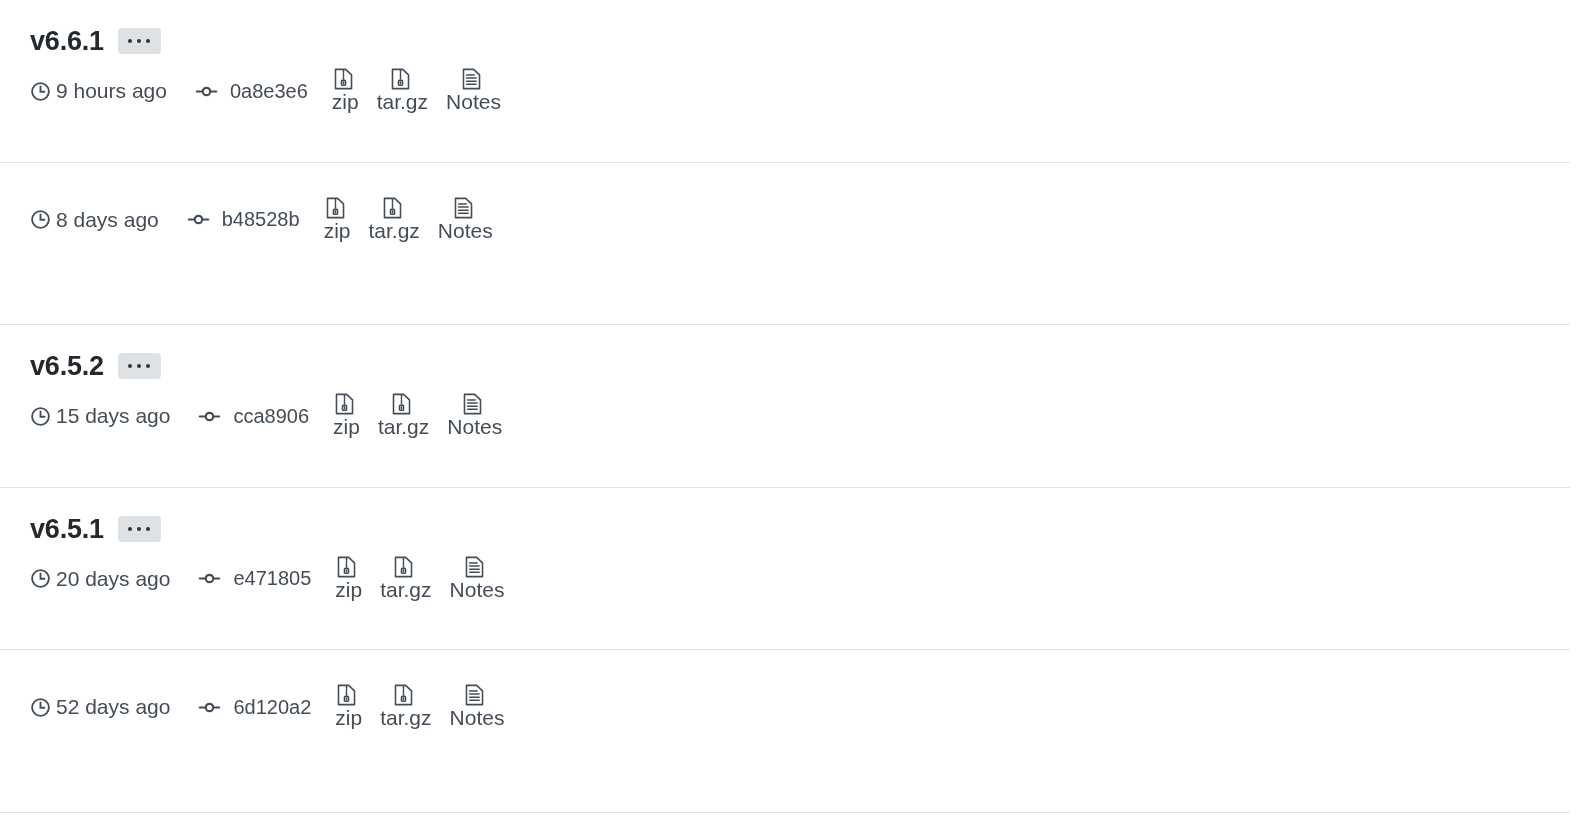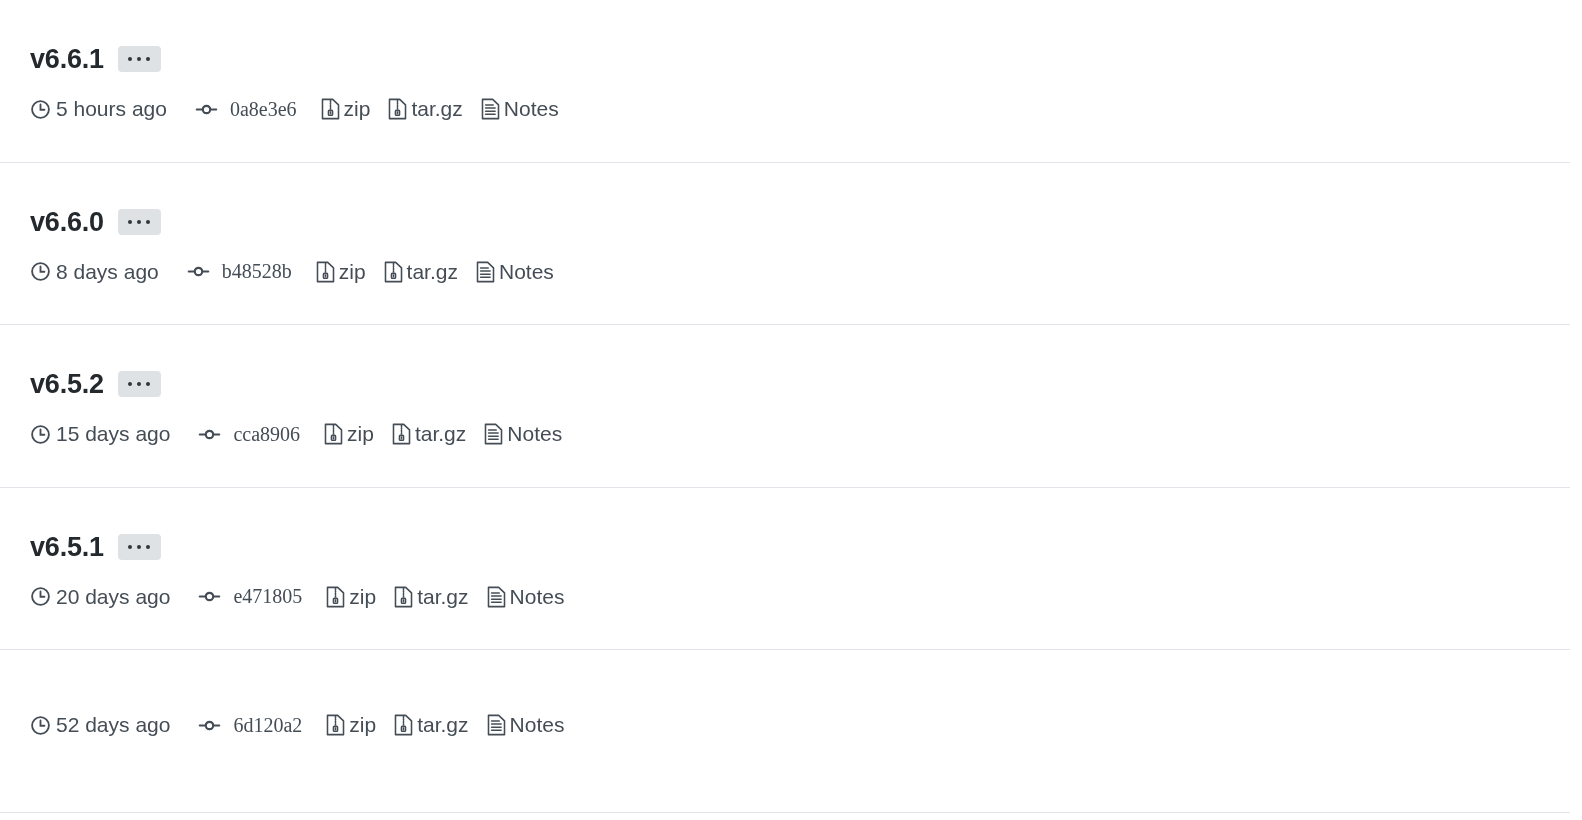--- a/index.html
+++ b/index.html
@@ -17,21 +17,21 @@
 
   .releases-list {
     width: 1582px;
   }
 
   .release-row {
     position: relative;
     height: 162.5px;
     box-sizing: border-box;
     padding-left: 30px;
-    padding-top: 42px;
+    padding-top: 24px;
   }
   .release-row::after {
     content: "";
     position: absolute;
     left: 0;
     right: 12px;
     bottom: 0;
     height: 1px;
     background: #e1e4e8;
   }
@@ -93,26 +93,26 @@
     flex: none;
   }
   .meta-item .ico svg { display: block; }
 
   .meta-time { margin-right: 28px; }
   .meta-time .ico { margin-right: 5px; }
 
   .meta-commit { margin-right: 24px; }
   .meta-commit .ico { margin-right: 12px; }
   .commit-hash {
-    font-family: Liberation Serif, serif;
+    font-family: Liberation Sans, sans-serif;
     font-size: 20px;
     color: #444d56;
   }
 
-  .meta-asset { margin-right: 18px; }
+  .meta-asset { margin-right: 18px; flex-direction: column; }
   .meta-asset .ico { margin-right: 4px; }
   .meta-asset:last-child { margin-right: 16px; }
 </style>
 </head>
 <body>
 
 <div class="releases-list">
 
   <div class="release-row">
     <div class="release-head">
@@ -124,21 +124,21 @@
       </div>
     </div>
     <div class="release-meta">
       <span class="meta-item meta-time">
         <span class="ico">
           <svg width="21" height="21" viewBox="0 0 16 16" fill="none" stroke="#444d56" stroke-width="1.4">
             <circle cx="8" cy="8" r="6.4"></circle>
             <path d="M8 4.2 V8.2 H11" stroke-linecap="round"></path>
           </svg>
         </span>
-        <span>5 hours ago</span>
+        <span>9 hours ago</span>
       </span>
       <a class="meta-item meta-commit">
         <span class="ico">
           <svg width="23" height="21" viewBox="0 0 18 16" fill="none" stroke="#444d56" stroke-width="1.7">
             <circle cx="9" cy="8" r="2.9" fill="none"></circle>
             <path d="M1.4 8 H5.4 M12.6 8 H16.6" stroke-linecap="round"></path>
           </svg>
         </span>
         <span class="commit-hash">0a8e3e6</span>
       </a>
@@ -170,28 +170,20 @@
             <path d="M1.1 0.9 H8.6 L12.9 5.0 V15.1 H1.1 Z" stroke-linejoin="round"></path>
             <path d="M3.4 5.0 H9.0 M3.4 7.3 H10.4 M3.4 9.6 H10.4 M3.4 11.9 H10.4" stroke-linecap="round"></path>
           </svg>
         </span>
         <span>Notes</span>
       </a>
     </div>
   </div>
 
   <div class="release-row">
-    <div class="release-head">
-      <a class="release-title">v6.6.0</a>
-      <div class="more-badge">
-        <span class="dot"></span>
-        <span class="dot"></span>
-        <span class="dot"></span>
-      </div>
-    </div>
     <div class="release-meta">
       <span class="meta-item meta-time">
         <span class="ico">
           <svg width="21" height="21" viewBox="0 0 16 16" fill="none" stroke="#444d56" stroke-width="1.4">
             <circle cx="8" cy="8" r="6.4"></circle>
             <path d="M8 4.2 V8.2 H11" stroke-linecap="round"></path>
           </svg>
         </span>
         <span>8 days ago</span>
       </span>

